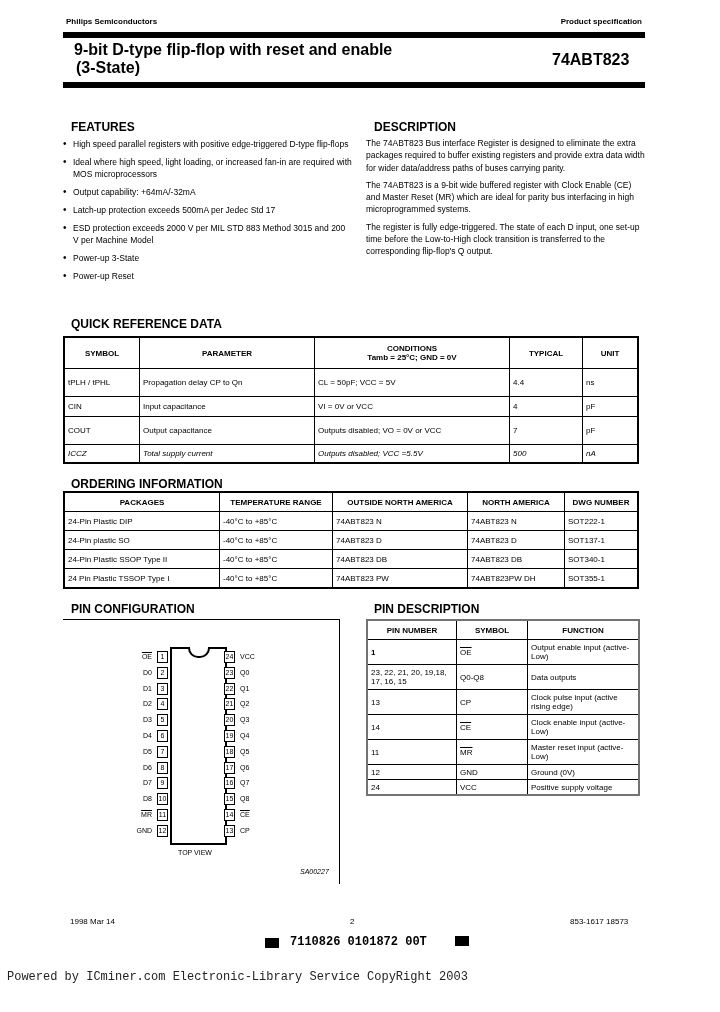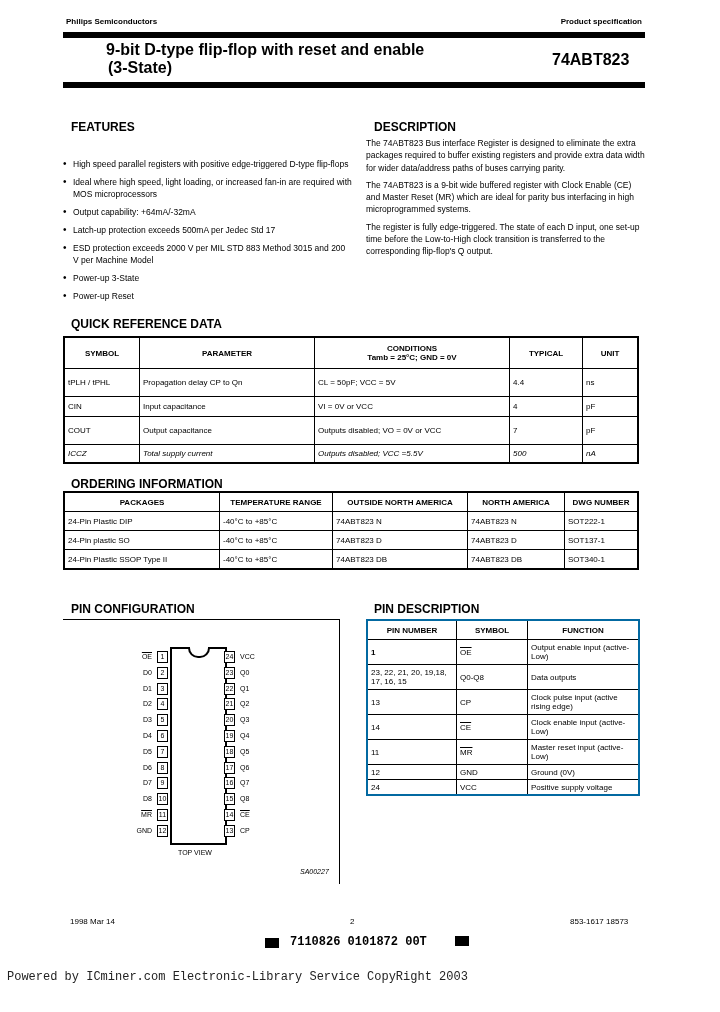--- a/index.html
+++ b/index.html
@@ -1,36 +1,36 @@
 <!DOCTYPE html>
 <html><head>
 <meta charset="utf-8">
 <style>
   html, body { margin:0; padding:0; background:#fff; }
   body { width:720px; height:1012px; position:relative; overflow:hidden; font-family:"Liberation Sans", sans-serif; color:#000; }
   .abs { position:absolute; }
   .hdr-small { font-size:8px; font-weight:bold; }
   .bar { background:#000; position:absolute; left:63px; width:582px; }
-  .title { font-size:16px; font-weight:bold; line-height:18px;margin-left:32px; }
+  .title { font-size:16px; font-weight:bold; line-height:18px; }
   .part { font-size:16px; font-weight:bold; }
   h2 { margin:0; font-size:12px; font-weight:bold; position:absolute;padding-left:8px; }
-  .features { position:absolute; left:63px; top:138px; width:290px; font-size:8.5px; line-height:12px;margin-top:20px; }
+  .features { position:absolute; left:63px; top:138px; width:290px; font-size:8.5px; line-height:12px; }
   .features .item { position:relative; padding-left:10px; margin-bottom:6px; }
   .features .item::before { content:"•"; position:absolute; left:0; top:0; font-size:10px; }
   .desc { position:absolute; left:366px; top:137px; width:280px; font-size:8.5px; line-height:12.3px; }
   .desc p { margin:0 0 5px 0; }
   table { border-collapse:collapse; position:absolute; font-size:8px; }
   td, th { border:1px solid #000; padding:1px 3px; }
   th { font-weight:bold; font-size:8px; }
   .c { text-align:left; }
   .qr { left:63px; top:336px; width:576px; border:2px solid #000; }
   .qr th { height:28px; }
   .oi { left:63px; top:491px; width:576px; border:2px solid #000; }
   .oi td, .oi th { height:16px; }
-  .pd { left:366px; top:619px; width:274px; border:2px solid #0369a1; }
+  .pd { left:366px; top:619px; width:274px; border:2px solid #737373; }
   .pd td { height:22px; }
   .pd th { height:16px; }
   .ovl { text-decoration:overline; }
   .pinbox { position:absolute; left:63px; top:619px; width:276px; height:264px; border-top:1px solid #000; border-right:1px solid #000; }
   .chip { position:absolute; left:170px; top:647px; width:53px; height:194px; border:2px solid #000; background:#fff; }
   .notch { position:absolute; left:16px; top:-2px; width:18px; height:9px; border:2px solid #000; border-top:none; border-radius:0 0 10px 10px; background:#fff; }
   .pin { position:absolute; width:9px; height:10px; border:1px solid #000; font-size:7px; line-height:10px; text-align:center; background:#fff; }
   .pinlabel { position:absolute; font-size:7px; line-height:10px; }
   .footer { font-size:8px; position:absolute; }
   .mono { font-family:"Liberation Mono", monospace; }
@@ -133,20 +133,27 @@
     <td class="c">74ABT823 D</td>
     <td class="c">74ABT823 D</td>
     <td class="c">SOT137-1</td>
   </tr>
   <tr>
     <td>24-Pin Plastic SSOP Type II</td>
     <td class="c">-40°C to +85°C</td>
     <td class="c">74ABT823 DB</td>
     <td class="c">74ABT823 DB</td>
     <td class="c">SOT340-1</td>
+  </tr>
+  <tr>
+    <td>24 Pin Plastic TSSOP Type I</td>
+    <td class="c">-40°C to +85°C</td>
+    <td class="c">74ABT823 PW</td>
+    <td class="c">74ABT823PW DH</td>
+    <td class="c">SOT355-1</td>
   </tr>
 </tbody>
   </table>
 
 <h2 style="left:63px;top:602px;">PIN CONFIGURATION</h2>
 <div class="pinbox"></div>
 <div class="chip">
   <div class="notch"></div>
 </div>
 <div id="pins-left">

